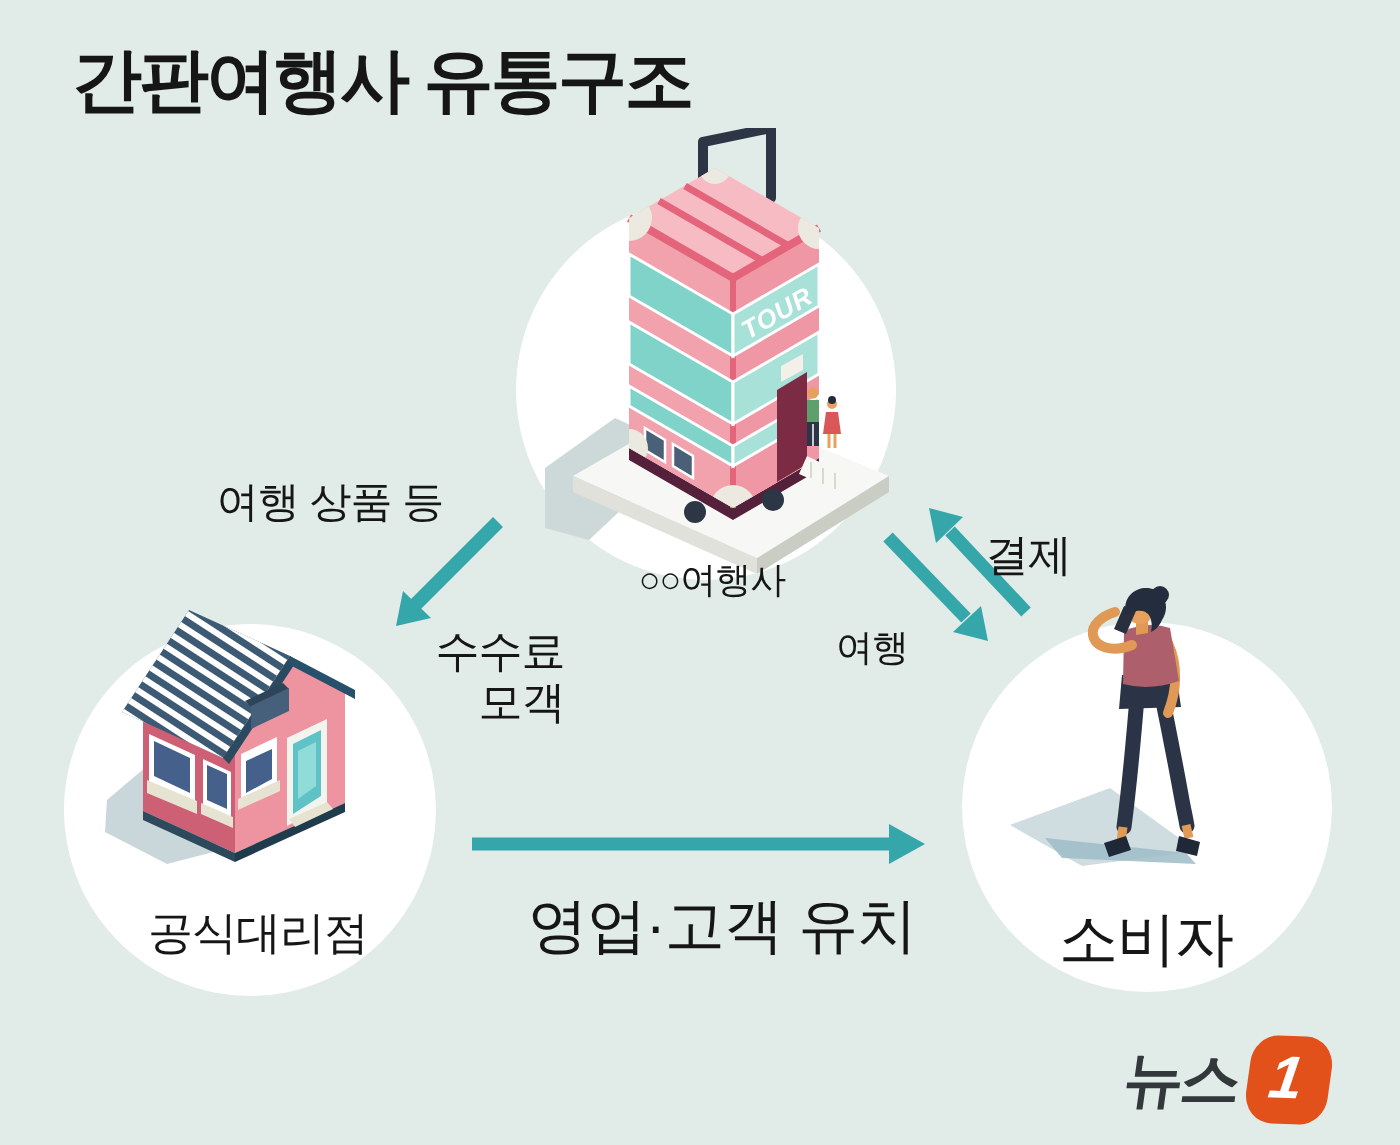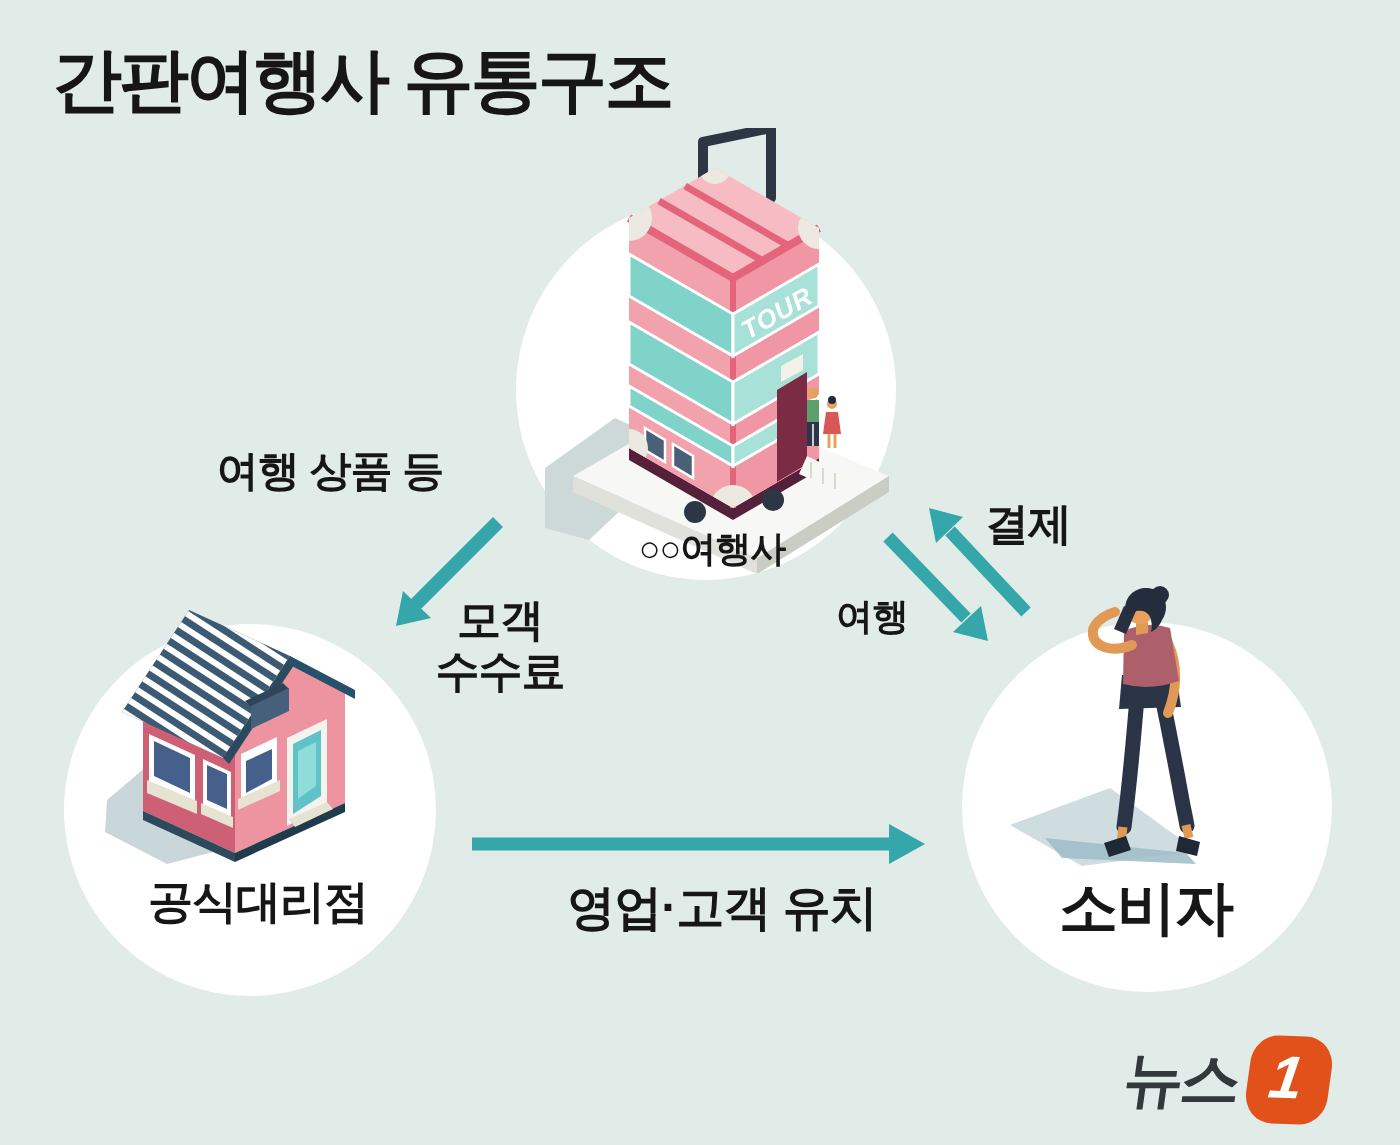--- a/index.html
+++ b/index.html
@@ -3,44 +3,44 @@
 <meta charset="utf-8">
 <style>
   html,body{margin:0;padding:0;}
   .canvas{
     position:relative; width:1400px; height:1145px; overflow:hidden;
     background:var(--background,#e1ebe8);
     font-family:"Liberation Sans","DejaVu Sans",sans-serif;
     color:var(--text,#161616);
   }
   .title{
-    position:absolute; left:52px; top:34px;
+    position:absolute; left:72px; top:34px;
     font-size:70px; font-weight:800; letter-spacing:-3px;
     color:var(--text,#161616); white-space:nowrap;
   }
   .node-circle{
     position:absolute; background:#ffffff; border-radius:50%;
   }
   .node-agency{ left:516px; top:200px; width:380px; height:380px;}
   .node-dealer{ left:64px;  top:624px; width:372px; height:372px;}
   .node-consumer{ left:962px; top:622px; width:370px; height:370px;}
   .illus{ position:absolute; }
   .label{
     position:absolute; transform:translateX(-50%);
-    text-align:center; font-weight:700; letter-spacing:-1px;
-    color:var(--text,#161616); white-space:nowrap; line-height:1.16;
+    text-align:right; font-weight:400; letter-spacing:-1px;
+    color:var(--text,#161616); white-space:nowrap; line-height:1.16;margin-top:31px;
   }
   .label-agency{ left:712px; top:528px; font-size:36px;}
   .label-dealer{ left:258px; top:876px; font-size:45px;}
   .label-consumer{ left:1146px; top:874px; font-size:59px;}
   .label-supply{ left:330px; top:446px; font-size:42px; line-height:1.2;}
   .label-commission{ left:500px; top:594px; font-size:44px;}
   .label-payment{ left:1028px; top:498px; font-size:44px;}
   .label-service{ left:872px; top:596px; font-size:37px;}
-  .label-sales{ left:722px; top:880px; font-size:48px;}
+  .label-sales{ left:722px; top:860px; font-size:60px;}
   .arrows{ position:absolute; left:0; top:0; width:1400px; height:1145px; pointer-events:none;}
   .arrow-shaft{ stroke:var(--arrow,#35a6a9); fill:none;}
   .arrow-head{ fill:var(--arrow,#35a6a9);}
   .logo{
     position:absolute; left:1124px; top:1036px;
     display:flex; align-items:center;
   }
   .logo-wordmark{
     font-size:60px; font-weight:900; letter-spacing:-3px;
     color:var(--logo-text,#33383a);
@@ -237,22 +237,22 @@
   </svg>
 
   <div class="label label-agency">○○여행사</div>
   <div class="label label-dealer">공식대리점</div>
   <div class="label label-consumer">소비자</div>
 
   <div class="label label-supply">
     <div>여행 상품 등</div>
   </div>
   <div class="label label-commission">
+    <div>수수료</div>
     <div>모객</div>
-    <div>수수료</div>
   </div>
   <div class="label label-payment">결제</div>
   <div class="label label-service">
     <div>여행</div>
   </div>
   <div class="label label-sales">영업·고객 유치</div>
 
   <div class="logo">
     <span class="logo-wordmark">뉴스</span>
     <span class="logo-badge">

